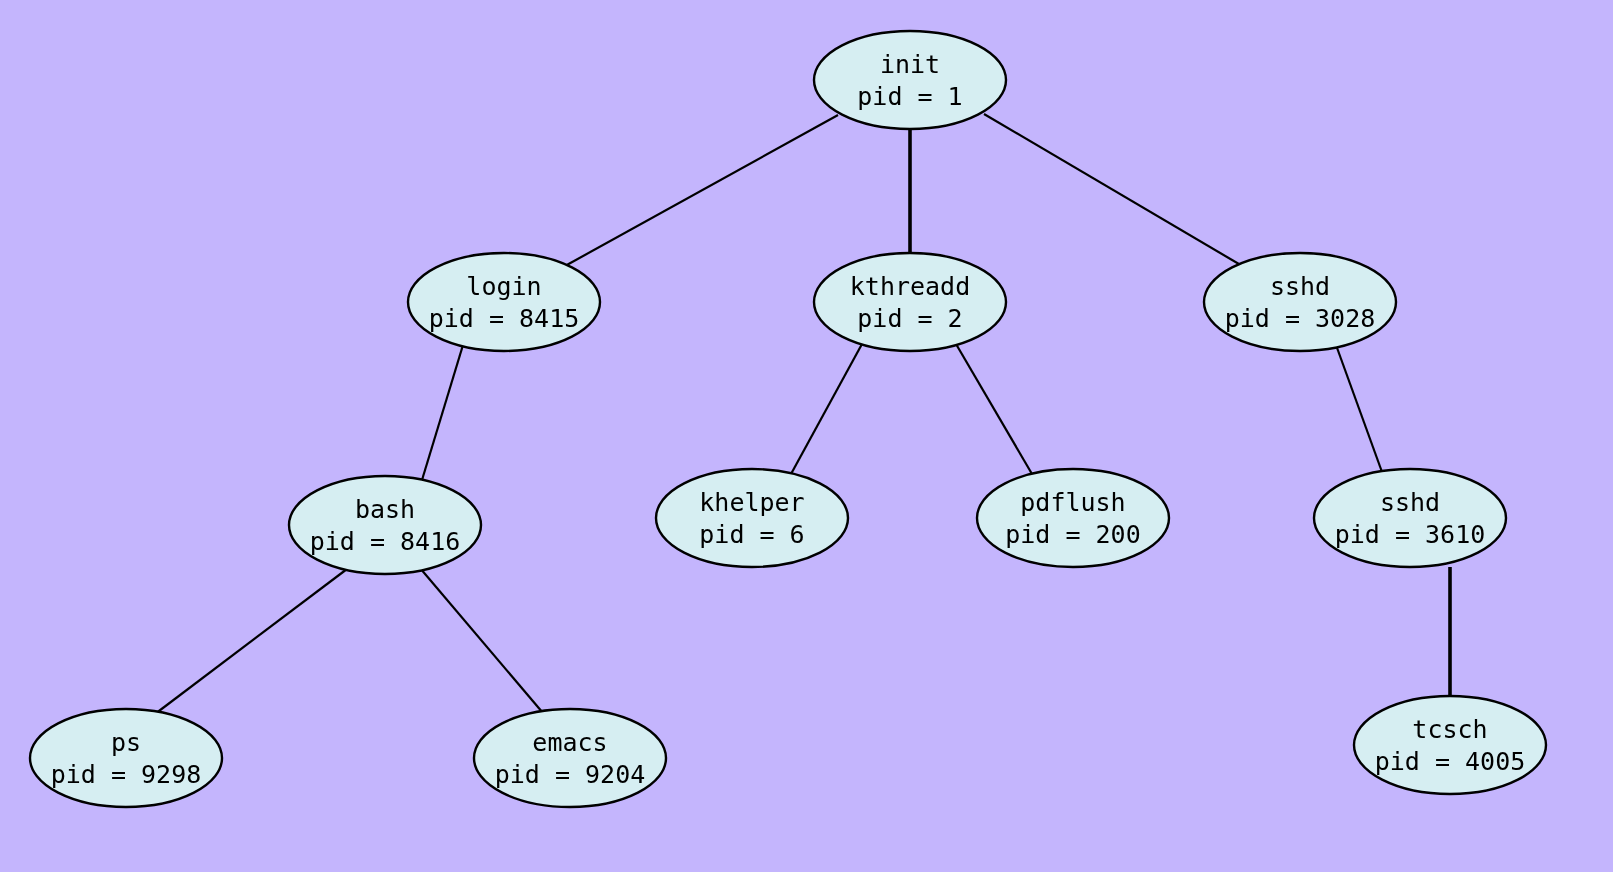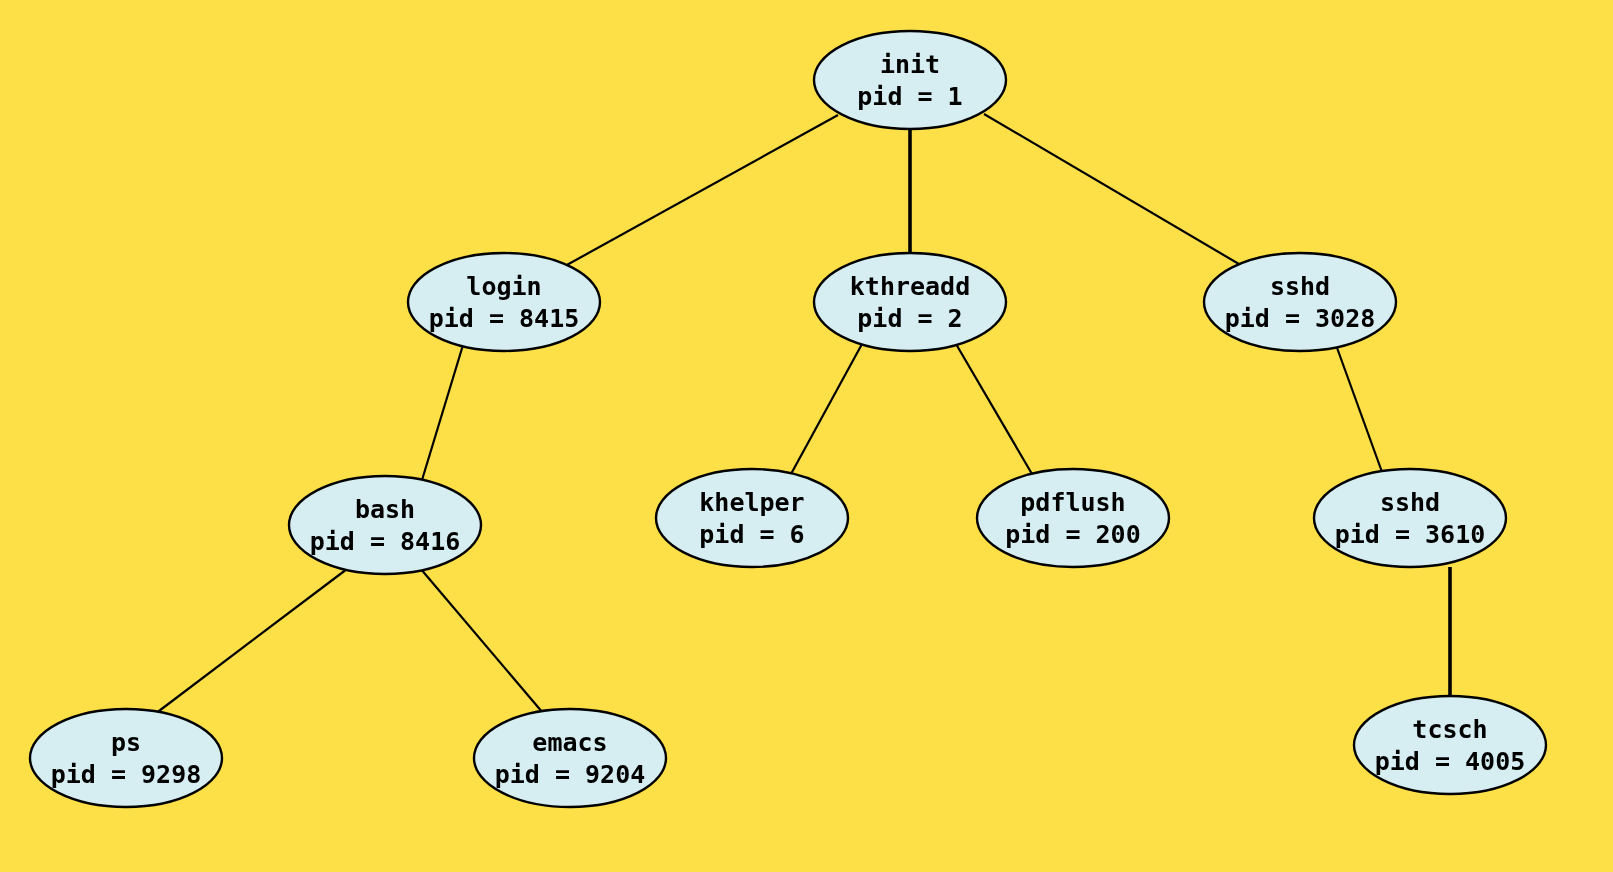--- a/index.html
+++ b/index.html
@@ -37,21 +37,21 @@
     font-size: 25px;
     fill: #000000;
     text-anchor: middle;
     dominant-baseline: middle;
     white-space: pre;
   }
 </style>
 </head>
 <body>
 
-<div id="diagram-root" style="background: #fde047; font-weight: bold;">
+<div id="diagram-root" style="background: #c4b5fd;">
   <svg id="process-tree-svg" viewBox="0 0 1613 872" xmlns="http://www.w3.org/2000/svg">
     <g id="edges-layer">
         <line class="edge-line" x1="838" y1="115" x2="565" y2="266" stroke="#000000" stroke-width="2.2"></line>
         <line class="edge-line" x1="910" y1="129" x2="910" y2="253" stroke="#000000" stroke-width="3.6"></line>
         <line class="edge-line" x1="984" y1="114" x2="1244" y2="267" stroke="#000000" stroke-width="2.2"></line>
         <line class="edge-line" x1="463" y1="345" x2="422" y2="480" stroke="#000000" stroke-width="2.2"></line>
         <line class="edge-line" x1="862" y1="344" x2="791" y2="474" stroke="#000000" stroke-width="2.2"></line>
         <line class="edge-line" x1="956" y1="344" x2="1032" y2="474" stroke="#000000" stroke-width="2.2"></line>
         <line class="edge-line" x1="1336" y1="345" x2="1382" y2="472" stroke="#000000" stroke-width="2.2"></line>
         <line class="edge-line" x1="347" y1="569" x2="155" y2="714" stroke="#000000" stroke-width="2.2"></line>

